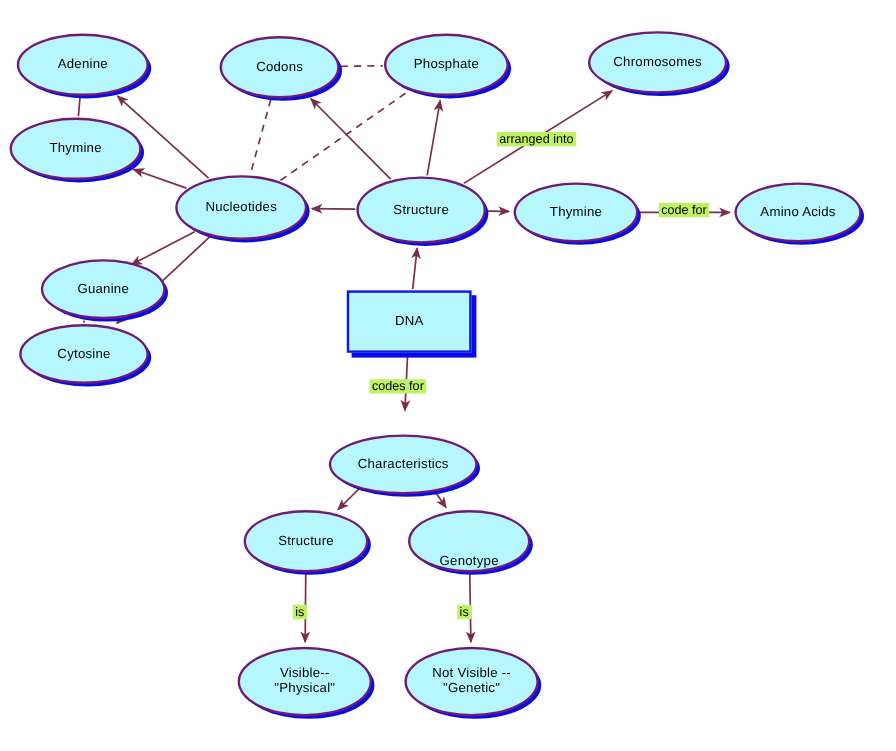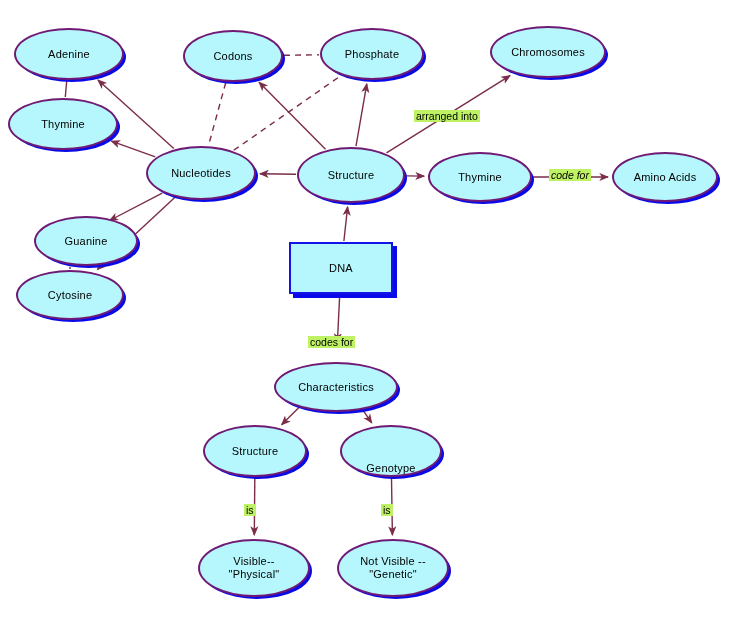--- a/index.html
+++ b/index.html
@@ -150,18 +150,18 @@
         <span class="node-text">Visible--
 "Physical"</span>
       </div>
       <div class="node ellipse" style="left: 337px; top: 539px; width: 112px; height: 58px;">
         <span class="node-text">Not Visible --
 "Genetic"</span>
       </div>
     </div>
   <div id="label-layer">
       <div class="edge-label" style="left: 414px; top: 110px;">arranged into</div>
-      <div class="edge-label" style="left: 549px; top: 169px; font-style: italic;">code for</div>
-      <div class="edge-label" style="left: 308px; top: 316px; margin-top: 20px;">codes for</div>
+      <div class="edge-label" style="left: 549px; top: 169px;">code for</div>
+      <div class="edge-label" style="left: 308px; top: 316px;">codes for</div>
       <div class="edge-label" style="left: 244px; top: 504px;">is</div>
       <div class="edge-label" style="left: 381px; top: 504px;">is</div>
     </div>
 </div>
 
 </body></html>

